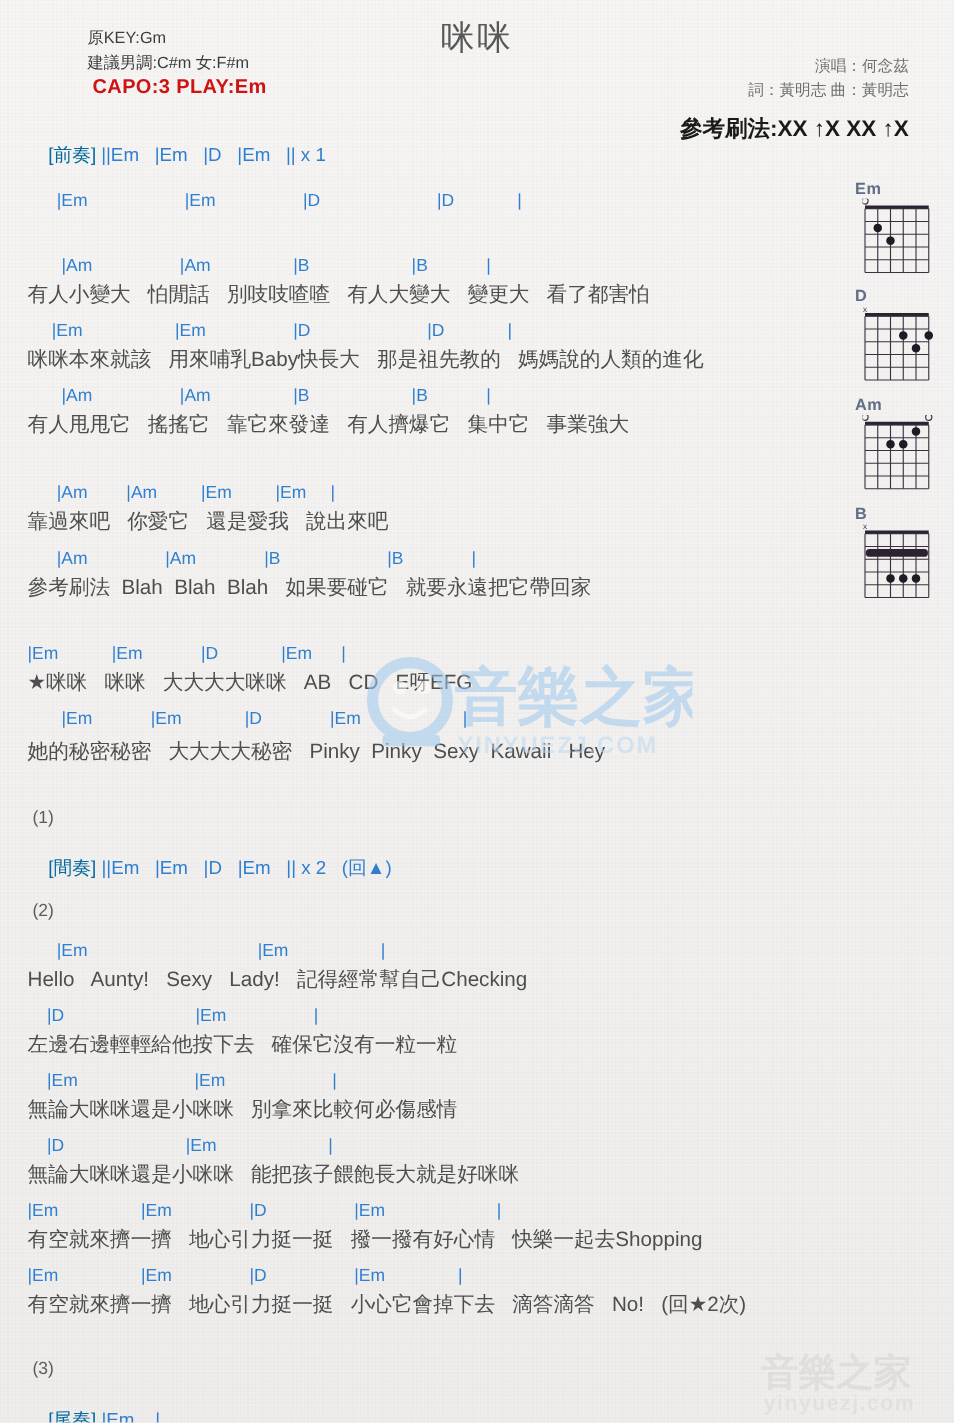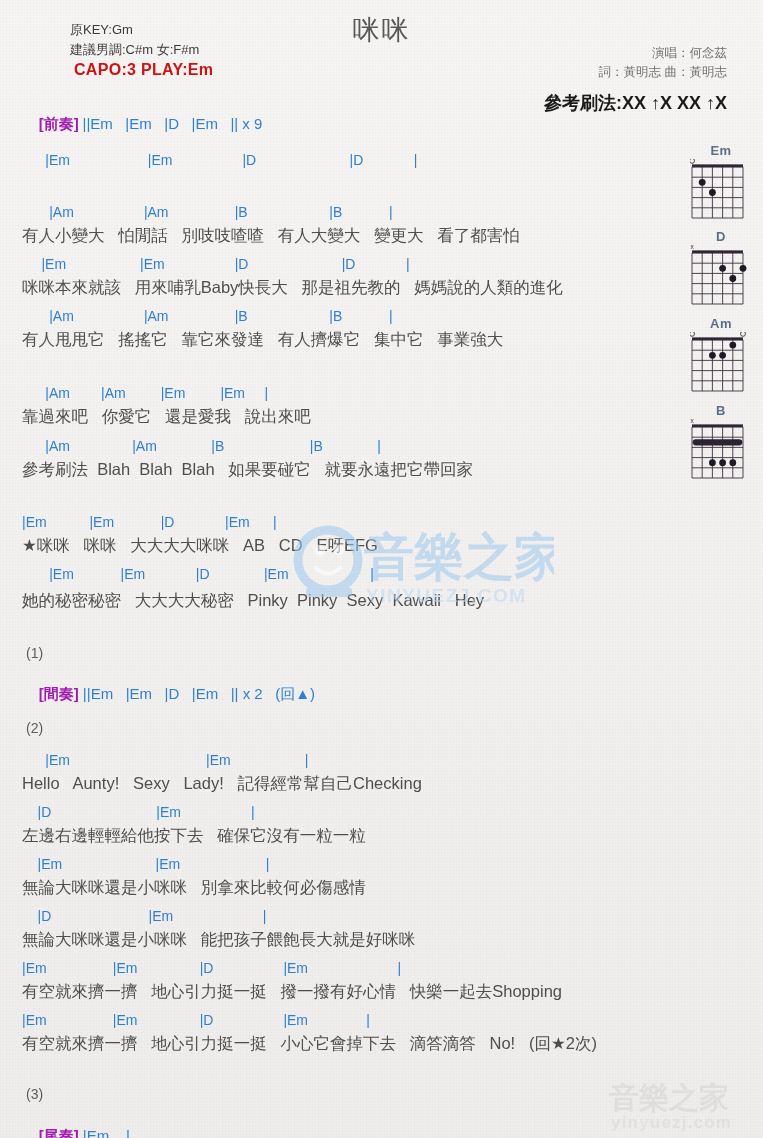--- a/index.html
+++ b/index.html
@@ -36,28 +36,28 @@
   }
 
   .hdr-right { position:absolute; right:36px; top:44px; text-align:right; font-size:12.5px; line-height:19px; color:#6f6f6f; }
   .strum { position:absolute; right:36px; top:91px; font-size:18px; font-weight:bold; color:#1a1a1a; white-space:nowrap; }
 
   
   .row { position:absolute; white-space:pre; font-size:15px; }
   .chordrow { color:#2f7fd1; font-size:14px; letter-spacing:0px; }
   .lyricrow { color:#4e4e4e; font-size:16.5px; }
 
-  .sectiontag { color:#a21caf;font-weight:bold; }
+  .sectiontag { color:#0369a1; }
   .chordtxt { color:#2f7fd1; }
   .marknum { color:#5c5c5c; font-size:14px; }
 
   
   .diagram { position:absolute; width:74px; }
   .diagram .dname {
-    text-align:center; font-size:13px; color:#5f6d86; font-weight:bold;
+    font-size:13px; color:#5f6d86; font-weight:bold;
     margin-bottom:1px; letter-spacing:.5px;
   }
   .diagram .dbody { position:relative; width:62px; margin:0 auto; }
   .grid-svg { display:block; }
 
   
   .wm-center {
     position:absolute; left:292px; top:516px; width:262px; height:108px;
     opacity:.55; pointer-events:none;
   }
@@ -82,21 +82,21 @@
 
   <div class="title">咪咪</div>
 
   <div class="hdr-right">
     <div>演唱：何念茲</div>
     <div>詞：黃明志  曲：黃明志</div>
   </div>
   <div class="strum">參考刷法:XX ↑X XX ↑X</div>
 
   <div class="row" style="left:22px; top:98px;">
-    <span class="sectiontag">[前奏]</span><span class="chordtxt" style="font-size:14px;"> </span><span class="chordtxt">||Em   |Em   |D   |Em   || x 9</span>
+    <span class="sectiontag">[前奏]</span><span class="chordtxt" style="font-size:14px;"> </span><span class="chordtxt">||Em   |Em   |D   |Em   || x 1</span>
   </div>
 
   <div class="row chordrow" style="left:22px; top:152px;">      |Em                    |Em                  |D                        |D             |</div>
   <div class="row chordrow" style="left:22px; top:204px;">       |Am                  |Am                 |B                     |B            |</div>
   <div class="row lyricrow" style="left:22px; top:225px;">有人小變大   怕閒話   別吱吱喳喳   有人大變大   變更大   看了都害怕</div>
 
   <div class="row chordrow" style="left:22px; top:256px;">     |Em                   |Em                  |D                        |D             |</div>
   <div class="row lyricrow" style="left:22px; top:277px;">咪咪本來就該   用來哺乳Baby快長大   那是祖先教的   媽媽說的人類的進化</div>
   <div class="row chordrow" style="left:22px; top:308px;">       |Am                  |Am                 |B                     |B            |</div>
   <div class="row lyricrow" style="left:22px; top:329px;text-align:center;">有人甩甩它   搖搖它   靠它來發達   有人擠爆它   集中它   事業強大</div>

